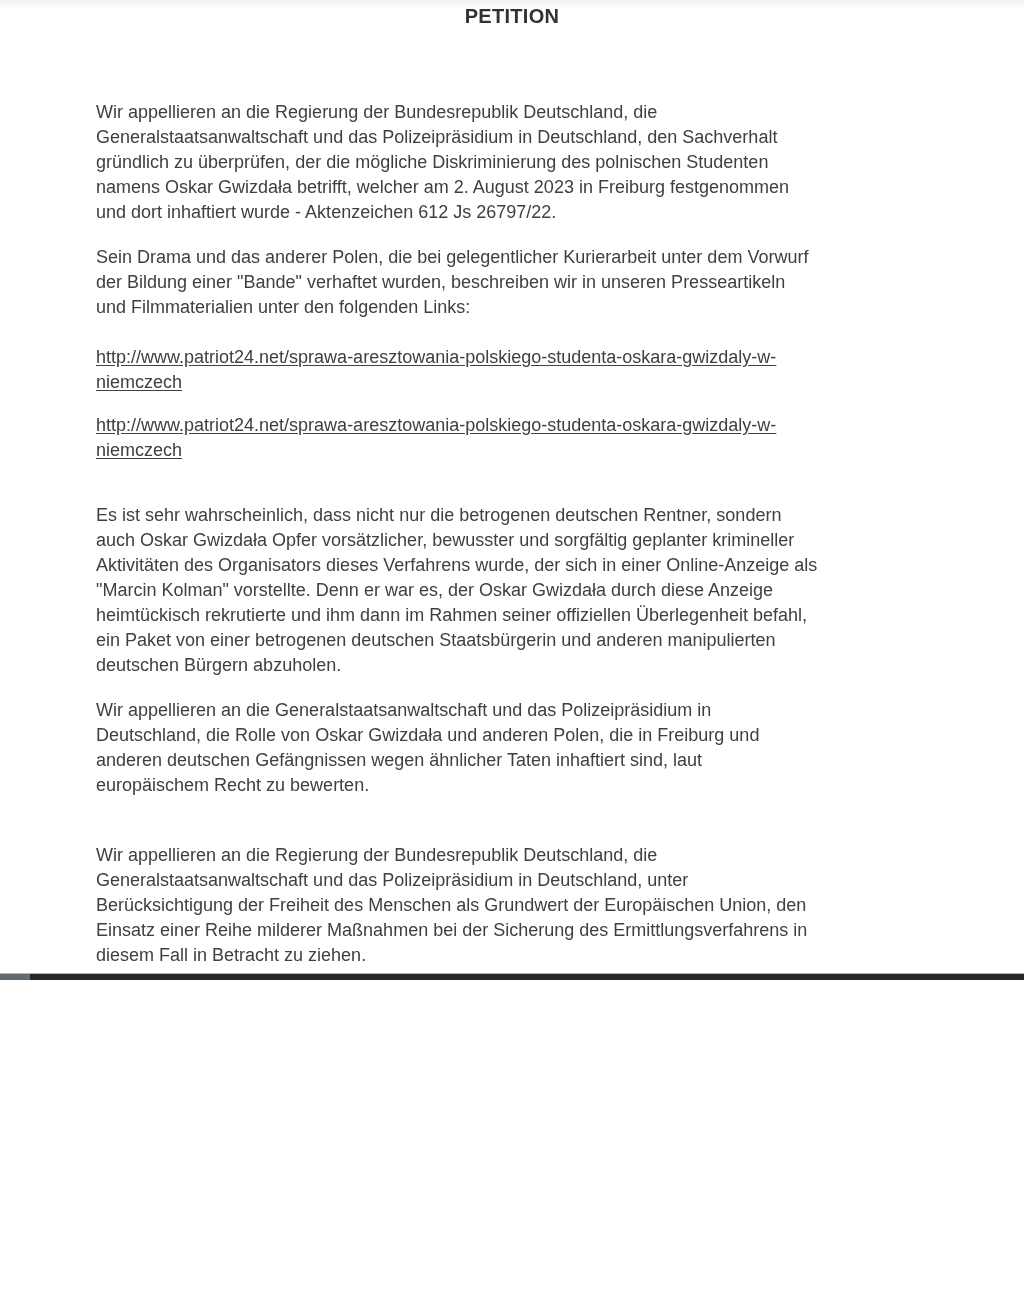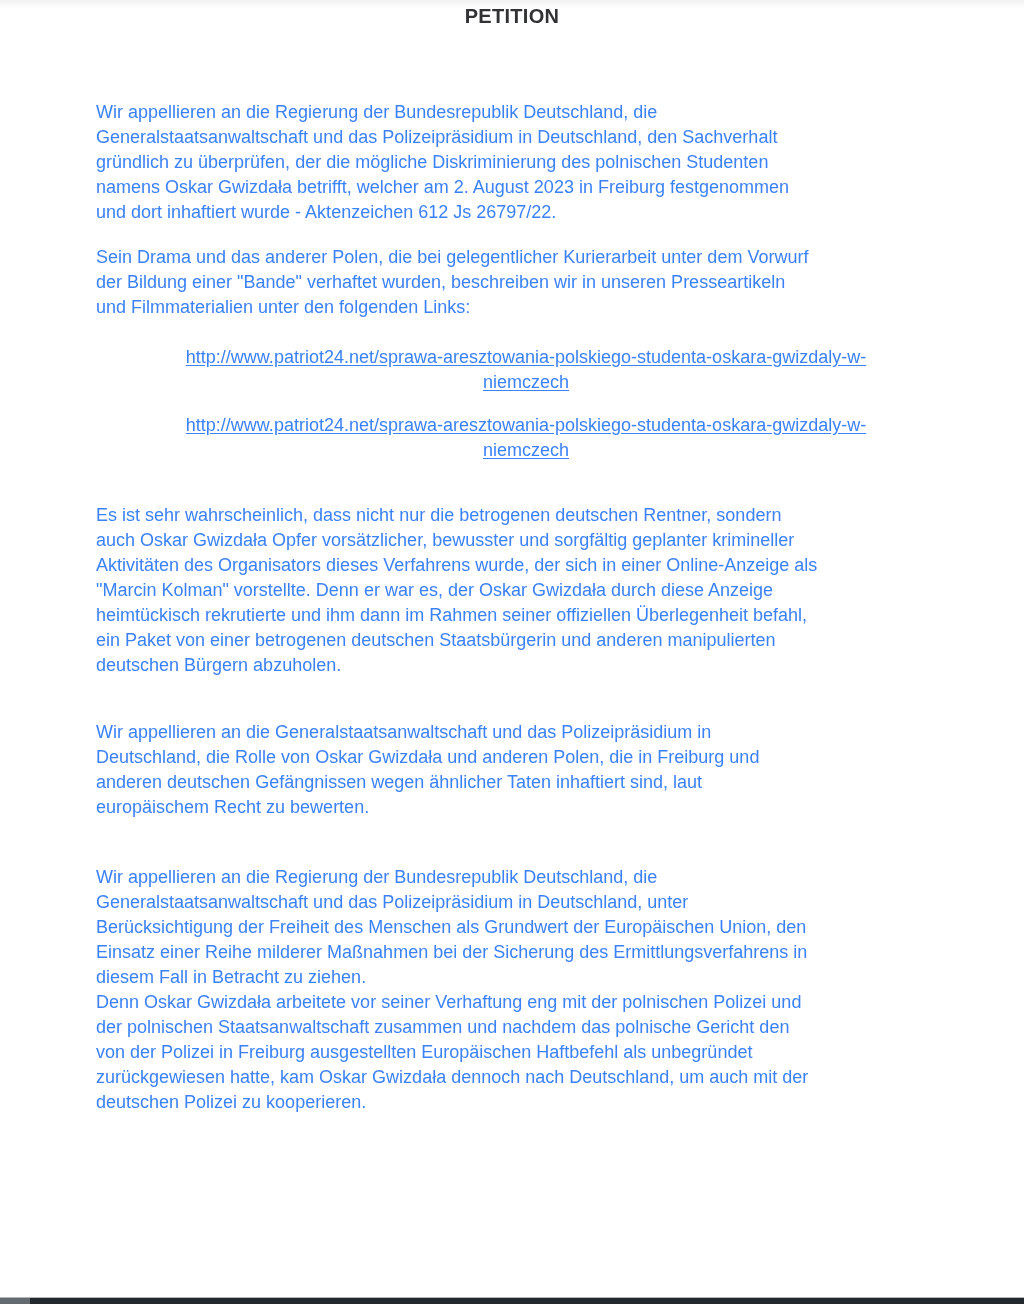--- a/index.html
+++ b/index.html
@@ -3,21 +3,21 @@
 <meta charset="utf-8">
 <style>
   html, body {
     margin: 0;
     padding: 0;
     background: #ffffff;
   }
   .page {
     position: relative;
     width: 1024px;
-    height: 1304px;
+    height: 980px;
     background: #ffffff;
     overflow: hidden;
     font-family: "Liberation Sans", "DejaVu Sans", sans-serif;
     color: #414345;
   }
   
   .page::before {
     content: "";
     position: absolute;
     top: 0; left: 0; right: 0;
@@ -39,34 +39,33 @@
   .content {
     margin-left: 96px;
     width: 860px;
   }
   .para, .doc-link {
     display: block;
     margin: 0;
     font-size: 18px;
     line-height: 25px;
     white-space: pre-line;
-    color: #3b82f6;
+    color: #404040;
   }
   .doc-link {
     text-decoration: underline;
     text-underline-offset: 2px;
     cursor: pointer;
-    text-align: center;
   }
   .m-p1   { margin-top: 72px; }
   .m-p2   { margin-top: 20px; }
   .m-l1   { margin-top: 25px; }
   .m-l2   { margin-top: 18px; }
   .m-p3   { margin-top: 40px; }
-  .m-p4   { margin-top: 42px; }
+  .m-p4   { margin-top: 20px; }
   .m-p5   { margin-top: 45px; }
   .m-p6   { margin-top: 35px; }
   .bottom-bar {
     position: absolute;
     left: 0; right: 0; bottom: 0;
     height: 6px;
     background: #23282d;
     border-top: 1px solid #b3b7b9;
   }
   .bottom-bar .bar-left-cap {

